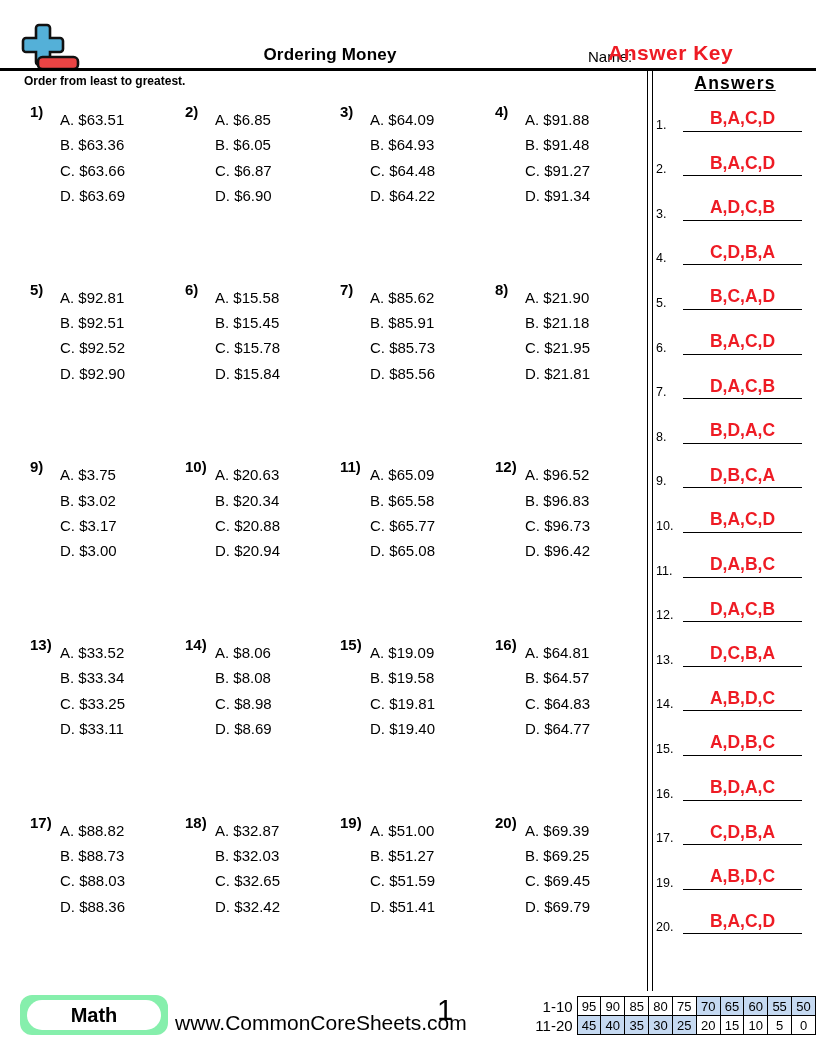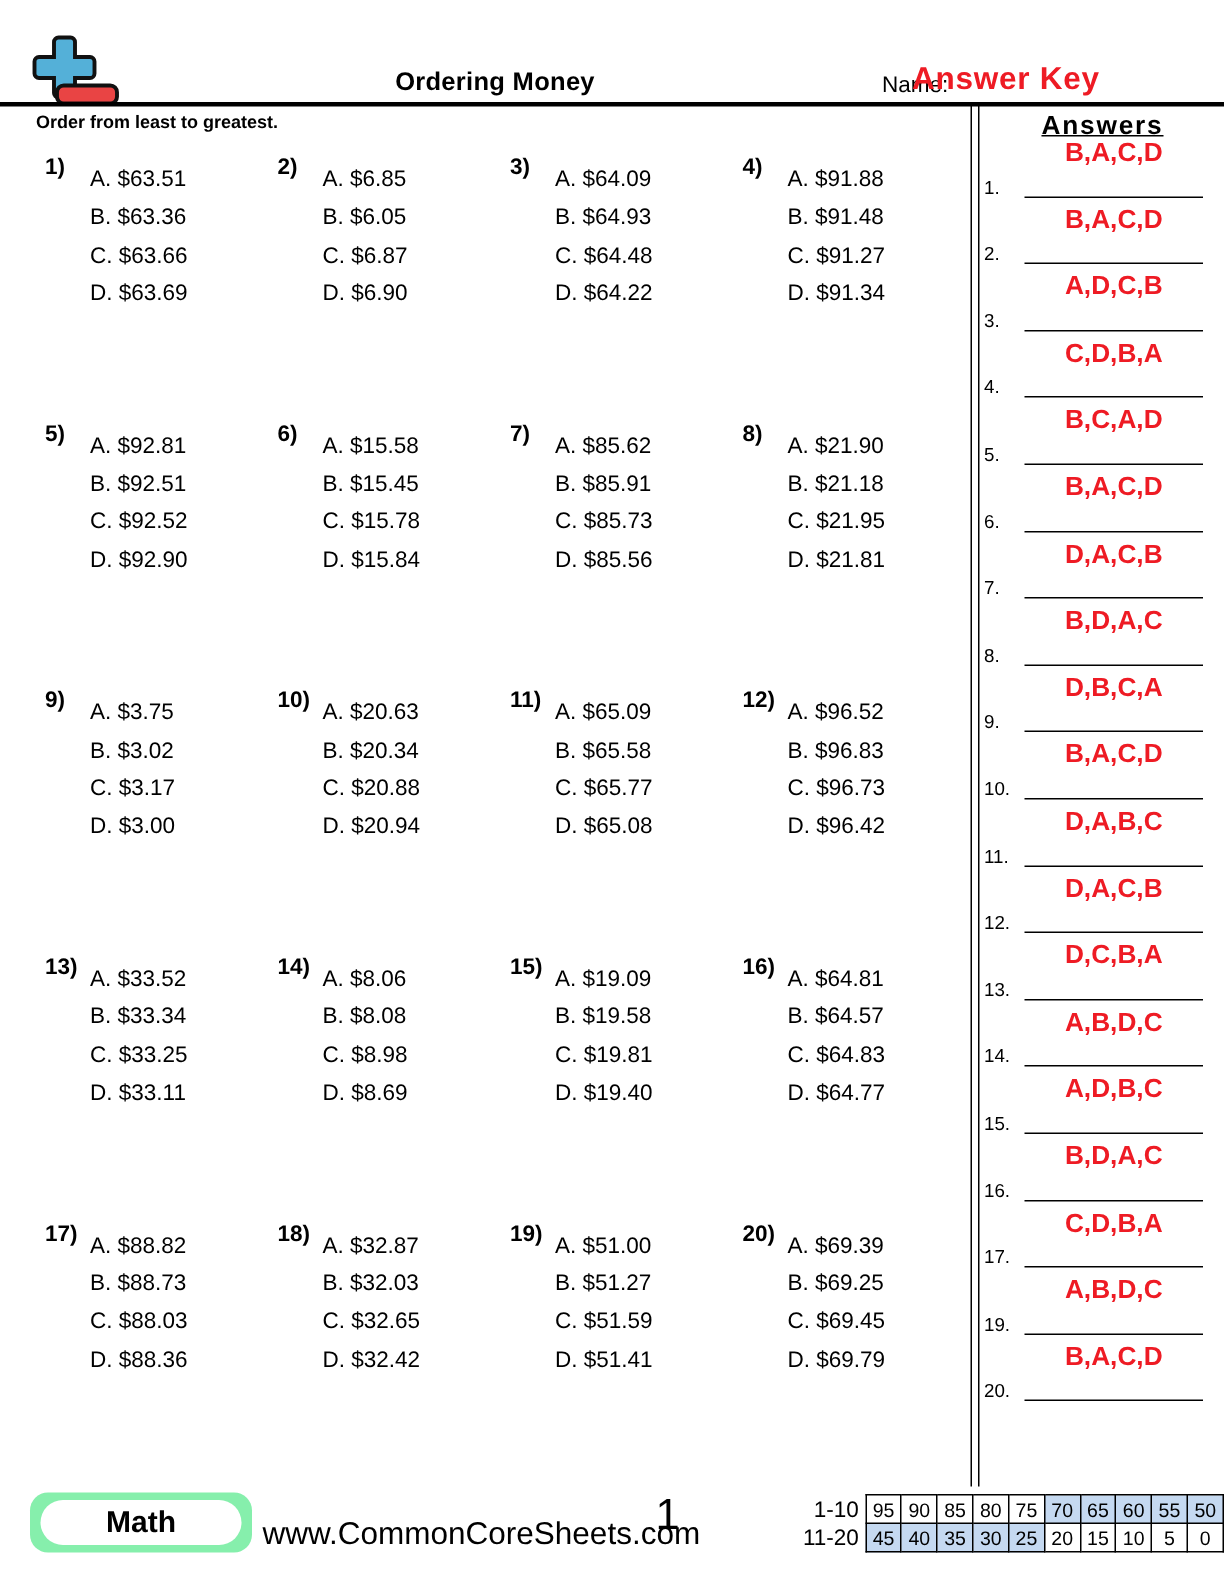--- a/index.html
+++ b/index.html
@@ -29,21 +29,21 @@
   
   .answers-sep{position:absolute;left:647px;top:70px;height:921px;width:4px;
                border-left:1.6px solid #000;border-right:1.6px solid #000;}
   .answers-title{position:absolute;left:660px;top:73px;width:150px;text-align:center;
                  font-weight:bold;font-size:17.5px;text-decoration:underline;letter-spacing:1.2px;}
   .answers-list{position:absolute;left:656px;top:92px;width:152px;}
   .ans-item{height:44.6px;display:flex;align-items:flex-end;box-sizing:border-box;padding-bottom:5px;}
   .ans-num{flex:none;width:27px;font-size:12.5px;}
   .ans-line{flex:1;margin-right:6px;border-bottom:1.8px solid #000;text-align:center;
             color:var(--accent-red,#ee1b24);font-weight:bold;font-size:17.5px;
-            line-height:1;padding-bottom:20px;}
+            line-height:1;padding-bottom:3px;}
 
   
   .badge{position:absolute;left:20px;top:995px;width:148px;height:40px;background:#86efac;border-radius:12px;}
   .badge-pill{position:absolute;left:7px;top:5px;right:7px;bottom:5px;background:#fff;border-radius:15px;
               display:flex;align-items:center;justify-content:center;font-weight:bold;font-size:20px;}
   .website{position:absolute;left:175px;top:1011px;font-size:21px;}
   .pagenum{position:absolute;left:400px;top:994px;width:90px;text-align:center;font-size:29px;}
   .grades{position:absolute;left:531px;top:996px;border-collapse:collapse;font-size:13px;}
   .grades td{border:1px solid #000;width:23px;height:18px;text-align:center;padding:0;}
   .grades td.lbl{border:none;width:42px;text-align:right;padding-right:4px;font-size:15px;}

